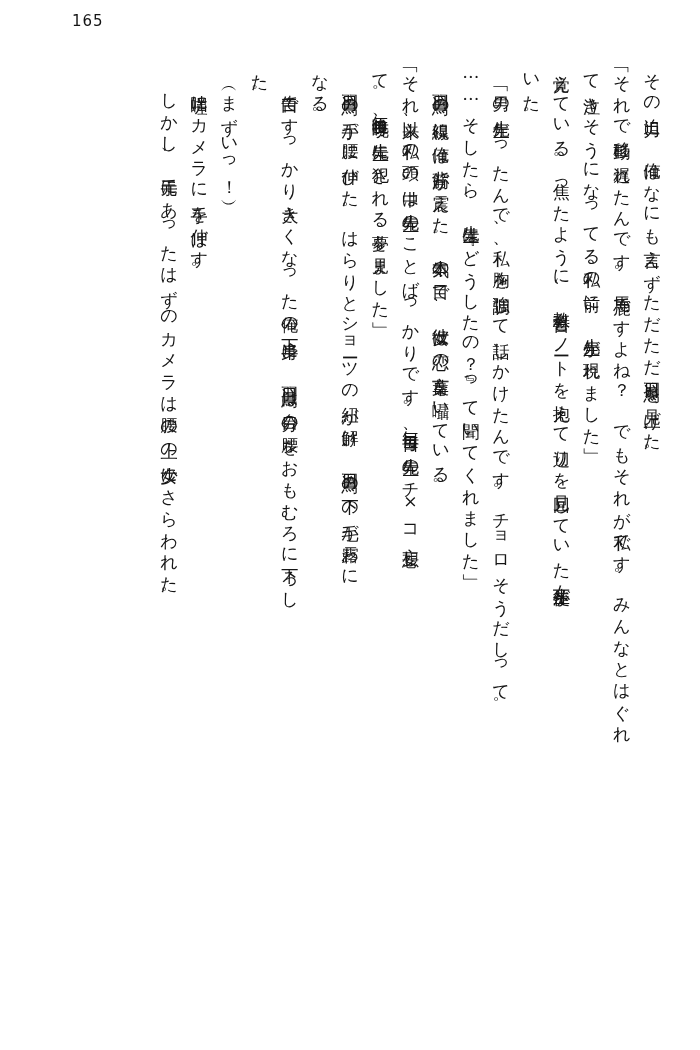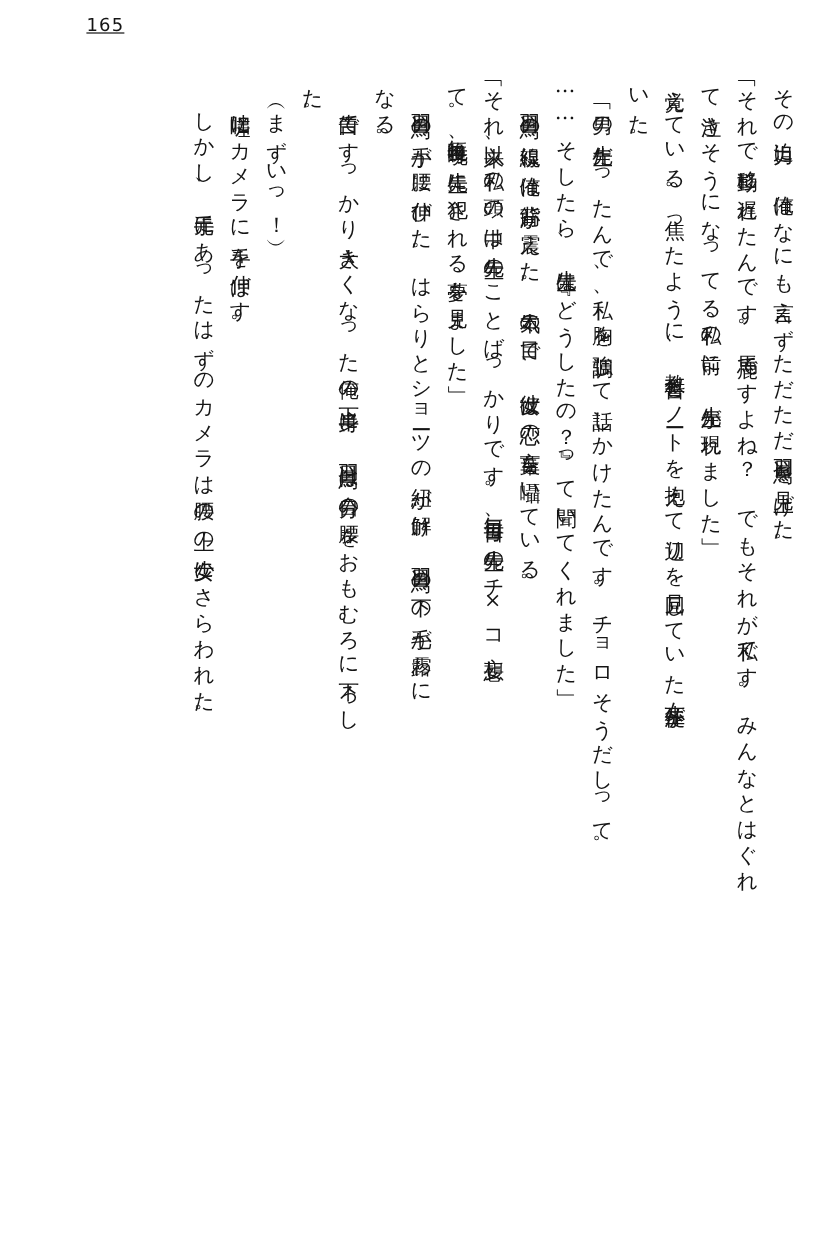--- a/index.html
+++ b/index.html
@@ -17,21 +17,20 @@
     color: #1a1a1a;
   }
   .page-number {
     position: absolute;
     top: 12px;
     left: 72px;
     font-size: 15px;
     letter-spacing: 1px;
     font-family: "DejaVu Sans", "Liberation Sans", sans-serif;
     color: #141414;
-    text-decoration: underline;
   }
   .text-block {
     position: absolute;
     top: 62px;
     left: 48px;
     right: 40px;
     height: 940px;
     display: flex;
     flex-direction: row-reverse;
     justify-content: flex-start;

